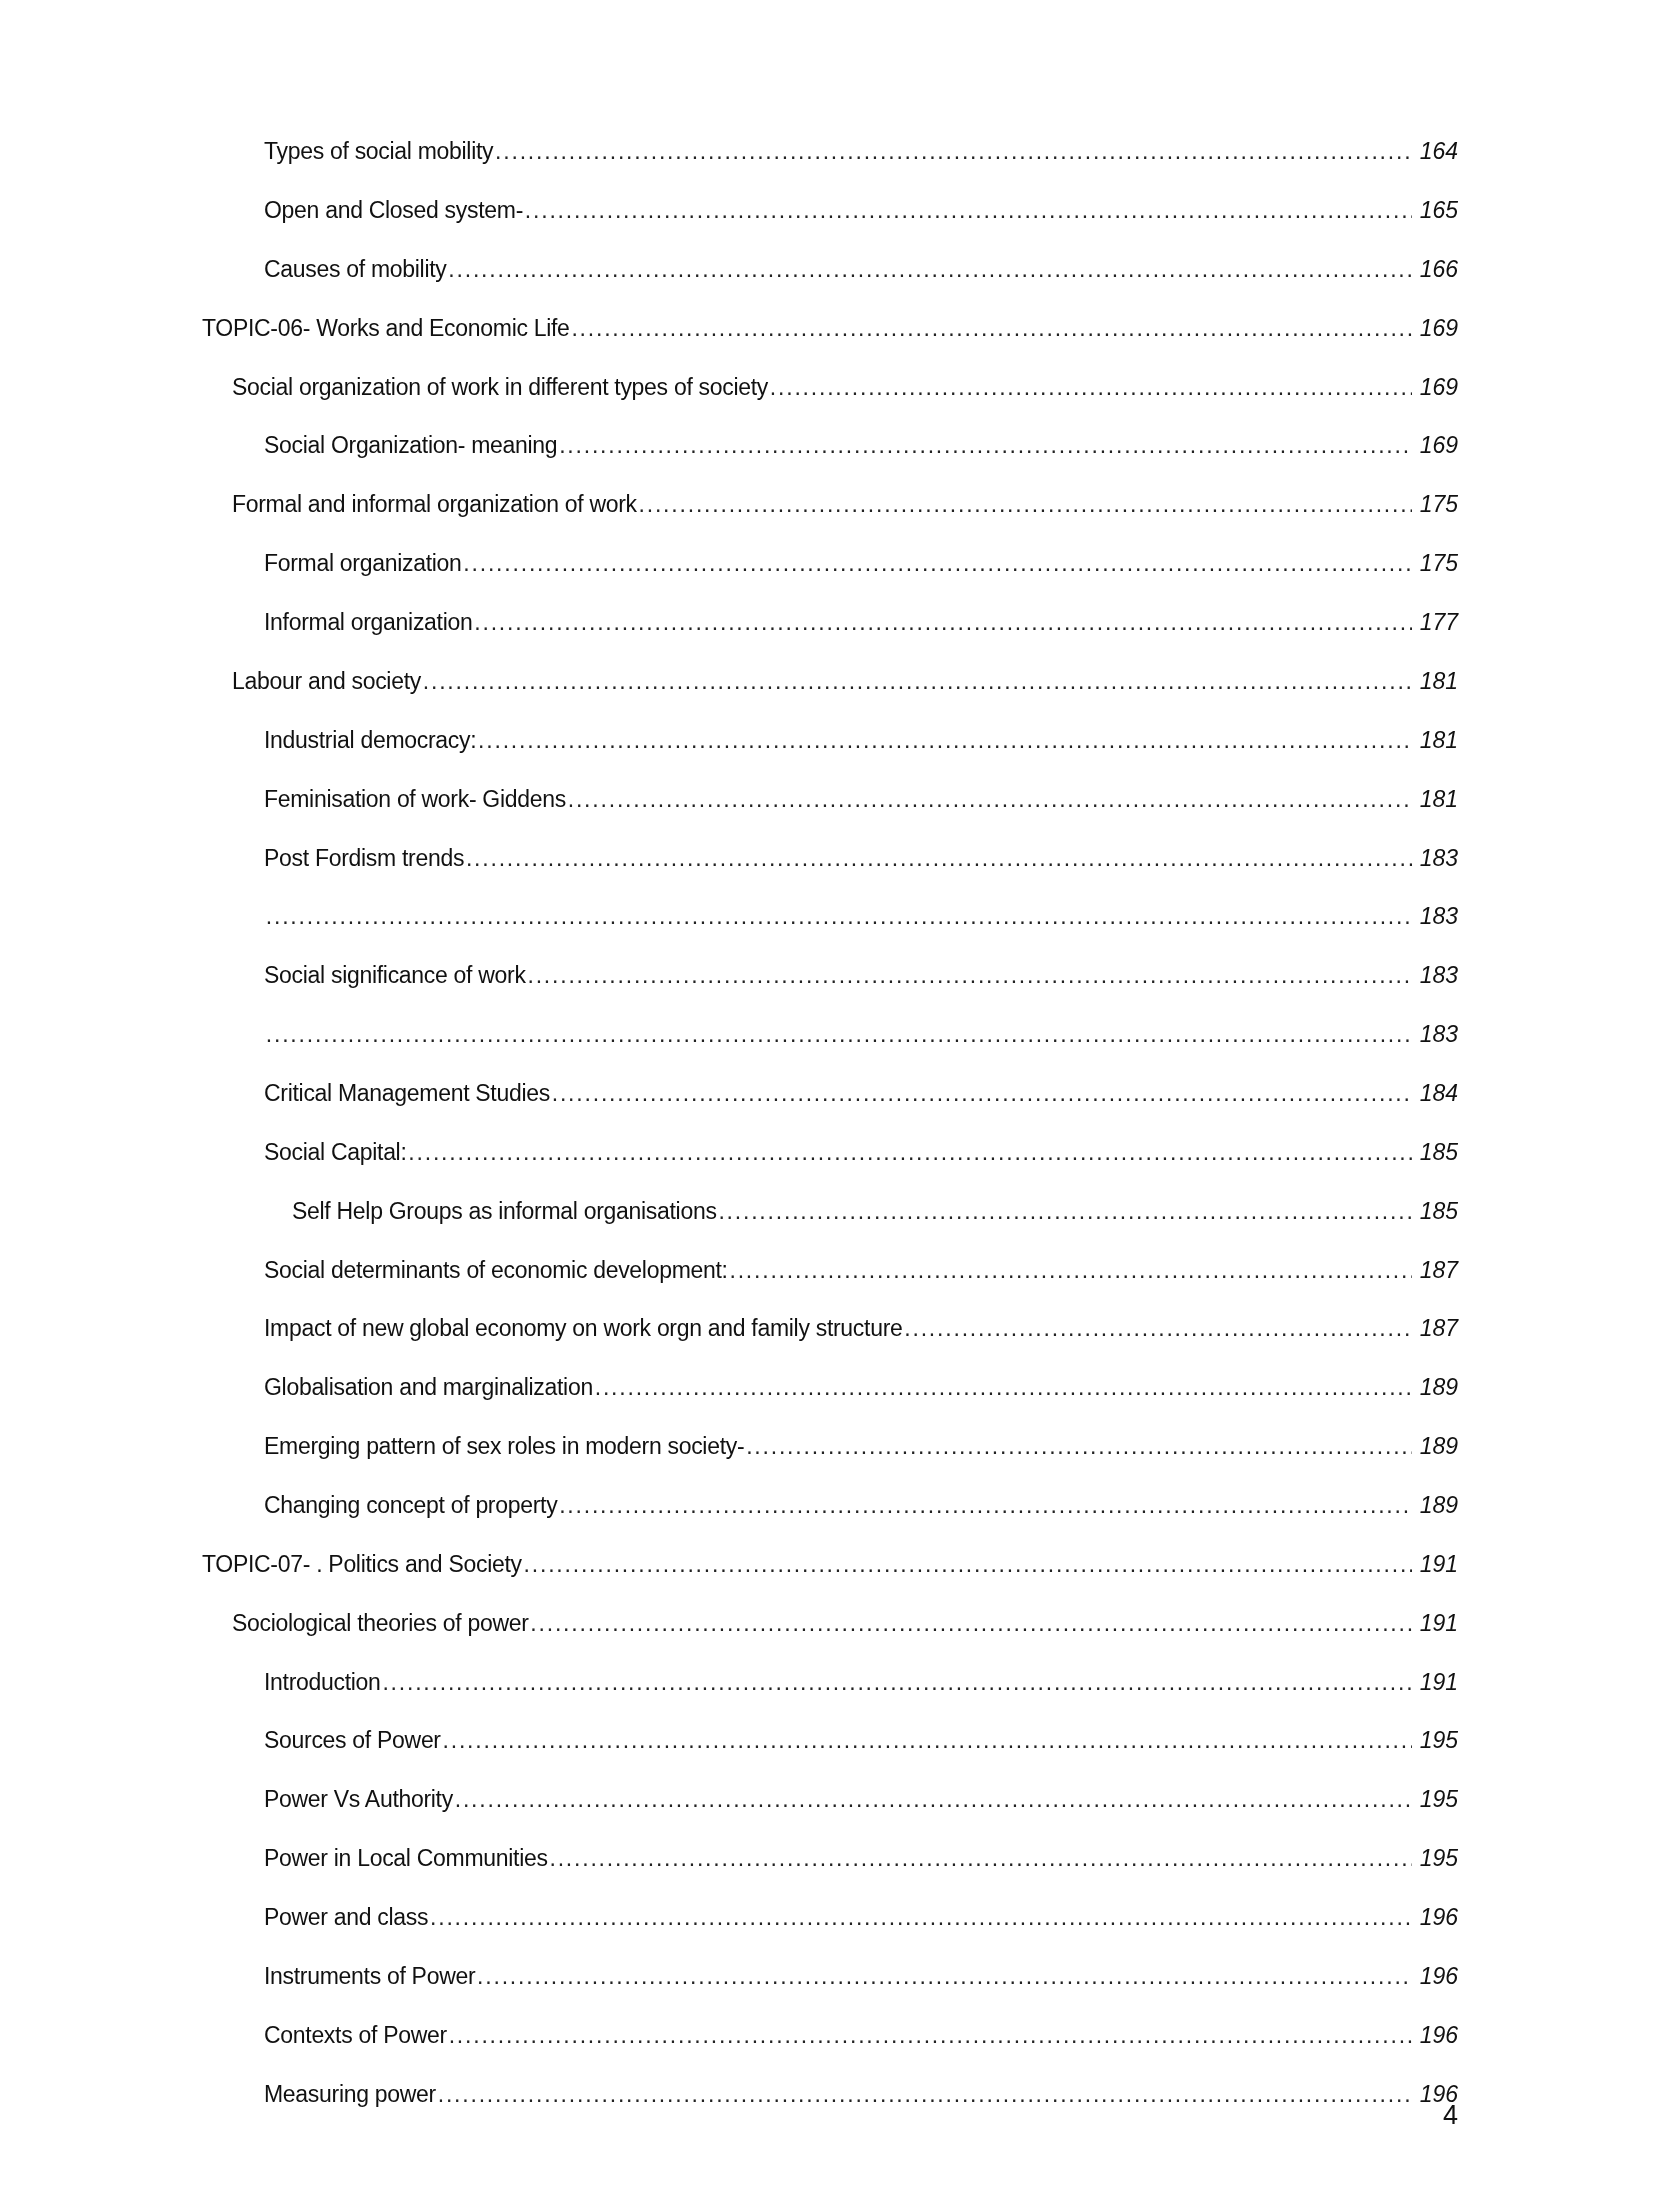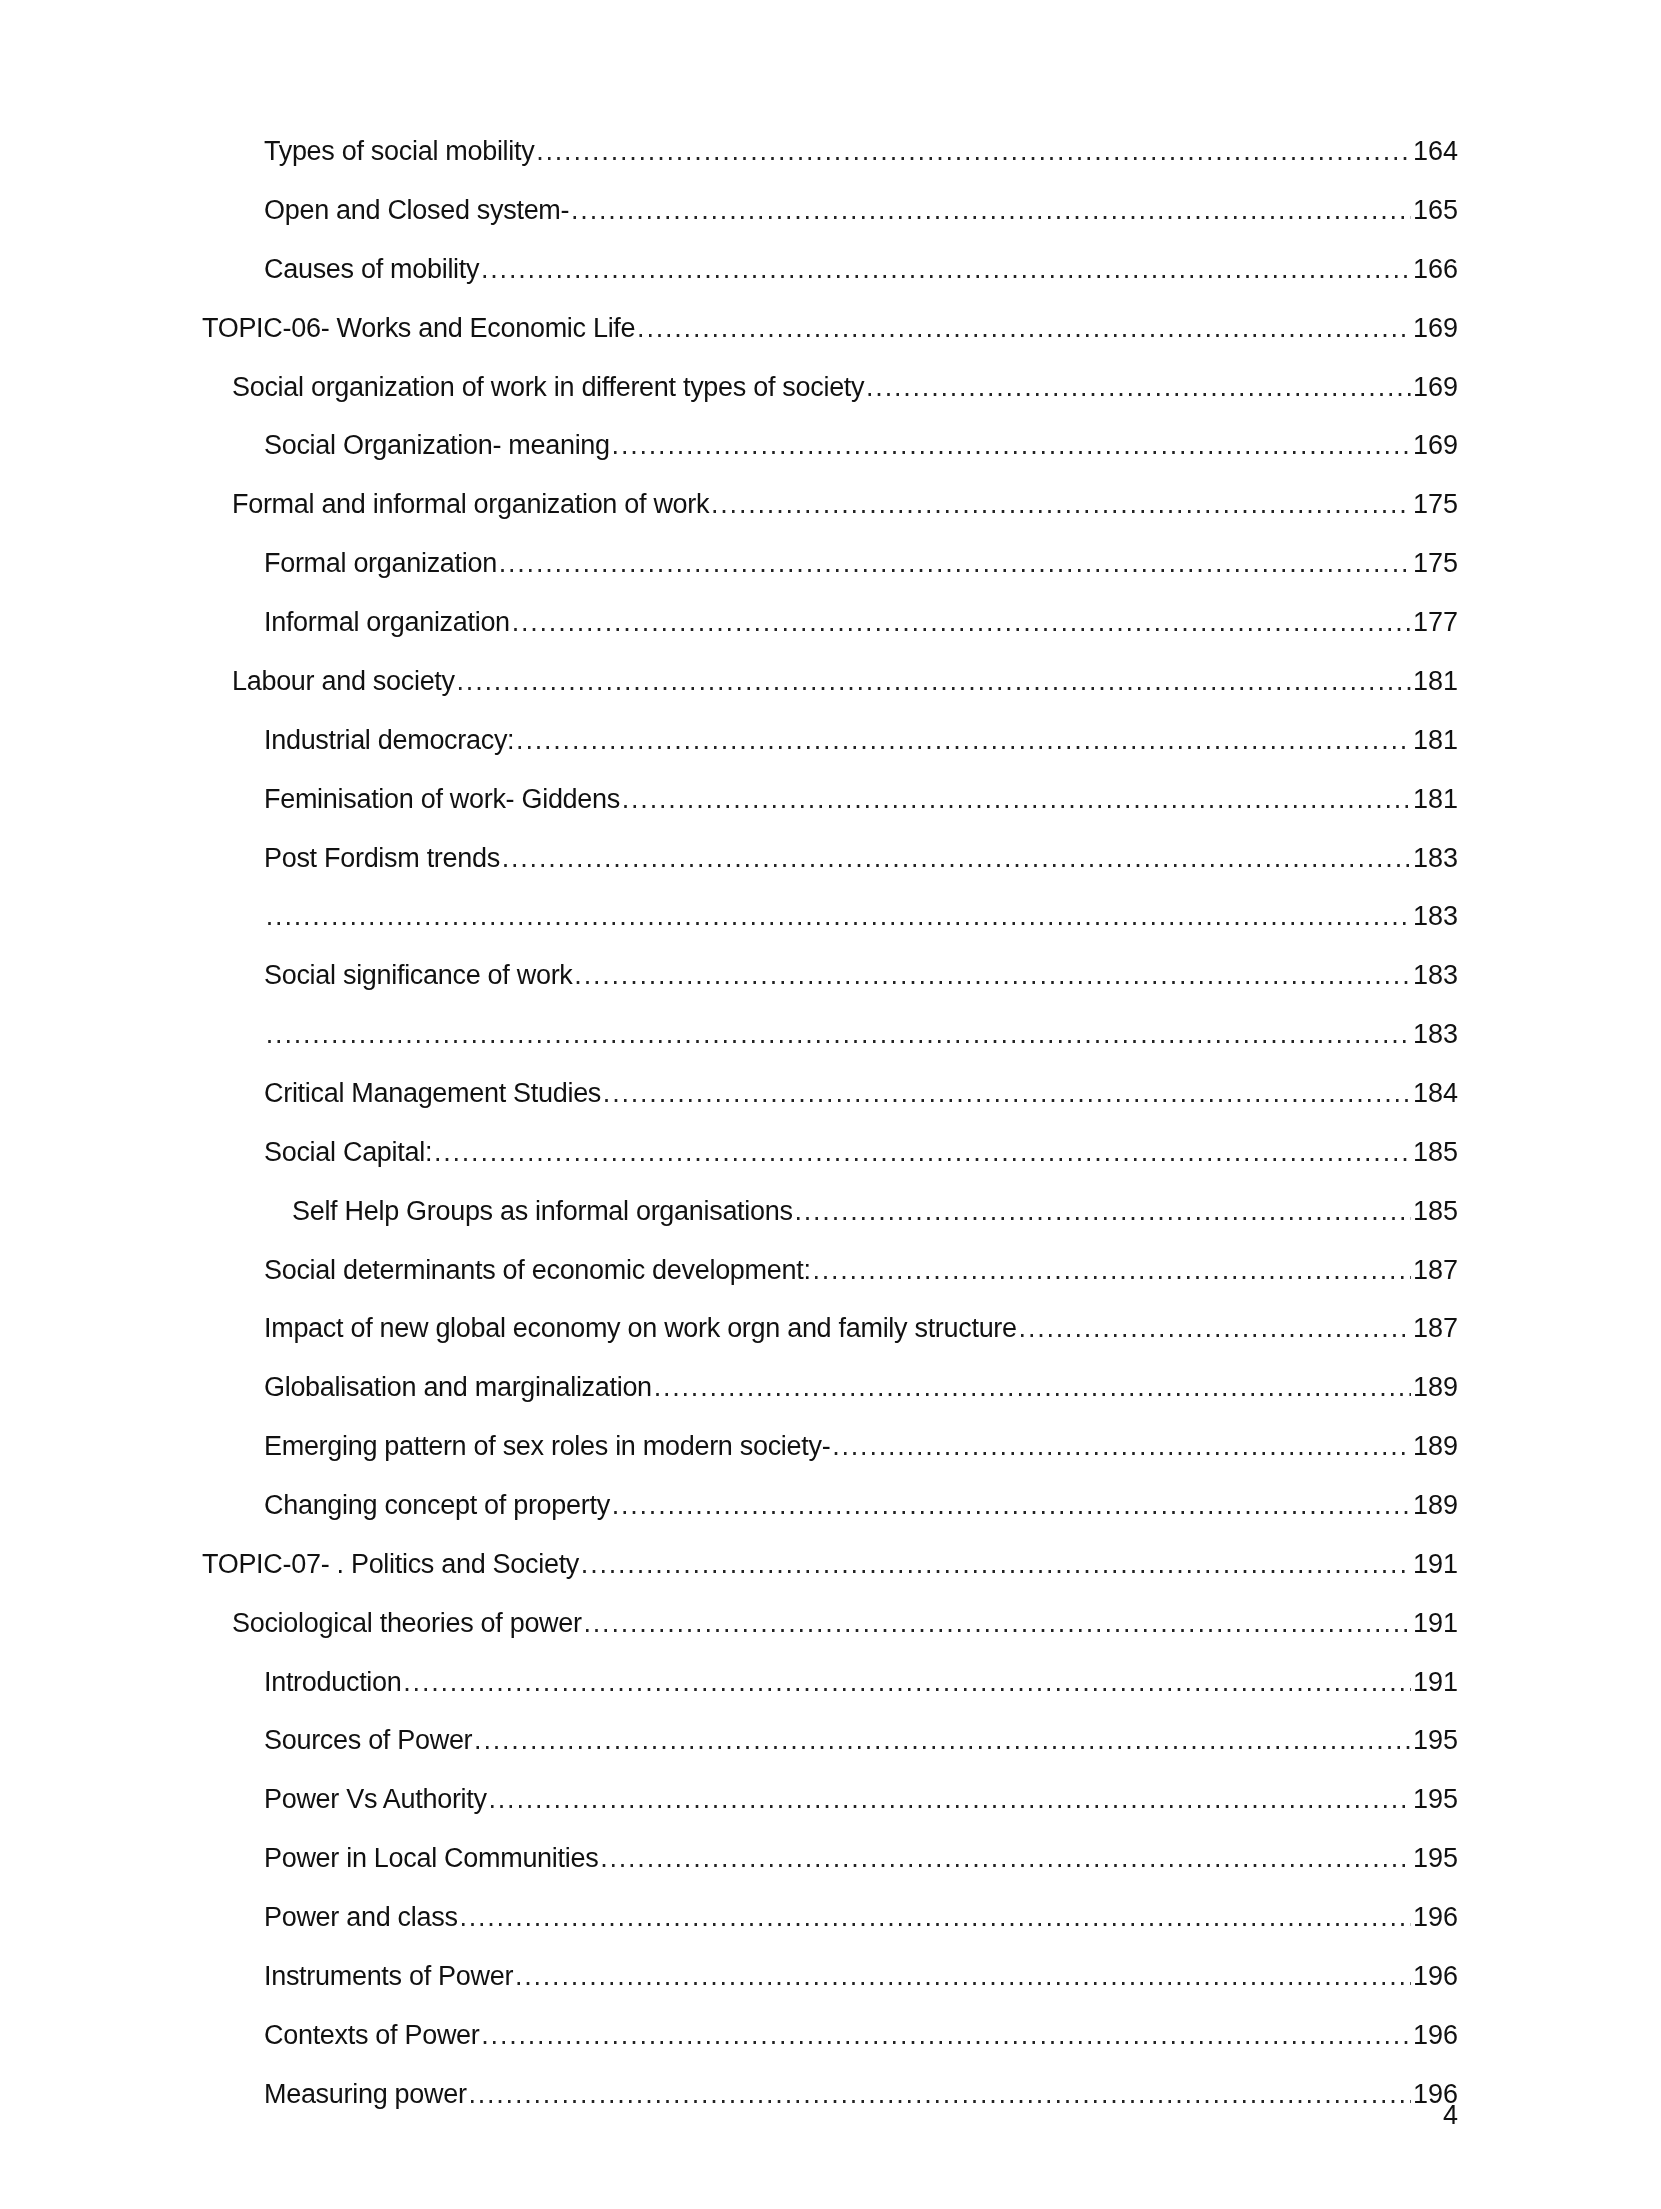--- a/index.html
+++ b/index.html
@@ -9,42 +9,42 @@
       background: #ffffff; color: #111111;
       font-family: "Liberation Sans", "DejaVu Sans", sans-serif;
     }
     .toc { position: absolute; left: 0; top: 0; width: 1661px; }
     .toc-entry {
       position: absolute;
       right: 203px;
       height: 37px;
       display: flex;
       align-items: baseline;
-      font-size: 27px;
+      font-size: 23px;
       line-height: 37px;
       white-space: nowrap;
       cursor: pointer;
       text-decoration: none;
       color: #111111;
     }
     .toc-entry.level-1 { left: 202px; }
     .toc-entry.level-2 { left: 232px; }
     .toc-entry.level-3 { left: 264px; }
     .toc-title { flex: 0 0 auto; letter-spacing: -0.3px; }
     .toc-leader {
       flex: 1 1 auto;
       overflow: hidden;
       margin: 0 1.8px 0 1.8px;
       letter-spacing: 1.8px;
       color: #222222;
     }
     .toc-leader::before {
       content: "................................................................................................................................................................................................................................................";
     }
-    .toc-page { flex: 0 0 auto; text-align: right; min-width: 44px; }
+    .toc-page { flex: 0 0 auto; text-align: right; min-width: 44px; font-style: italic; }
     .page-number {
       position: absolute;
       right: 203px;
       font-size: 27px;
       line-height: 37px;
       color: #111111;
     }
   </style>
 </head>
 <body>

